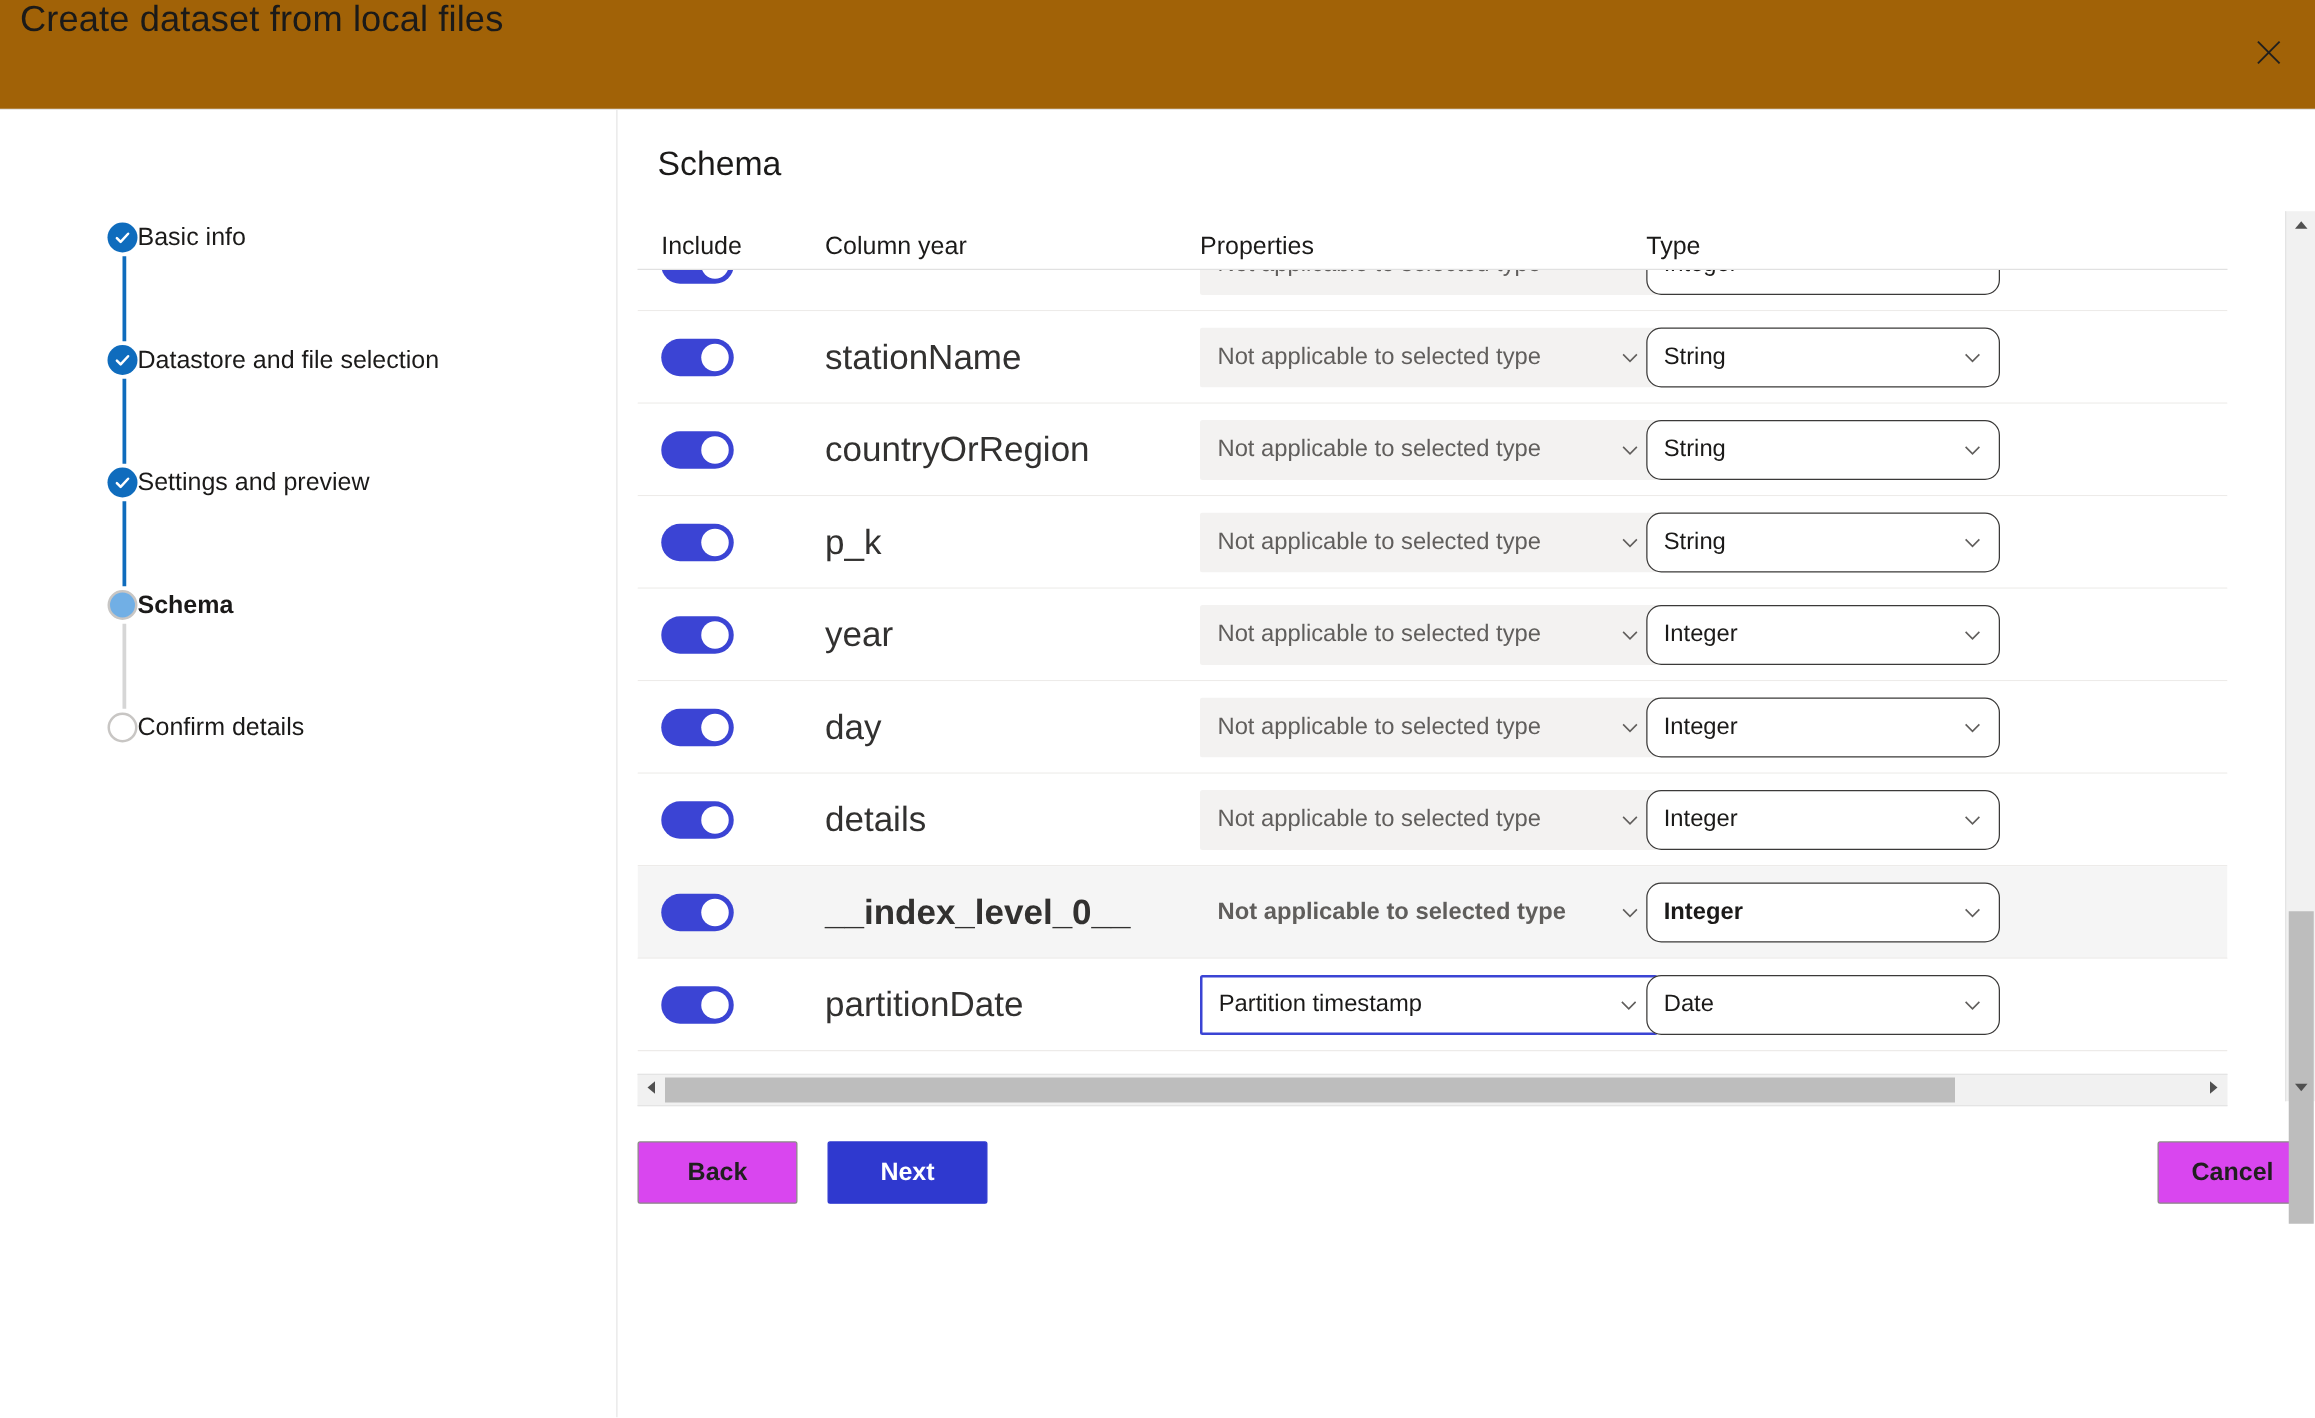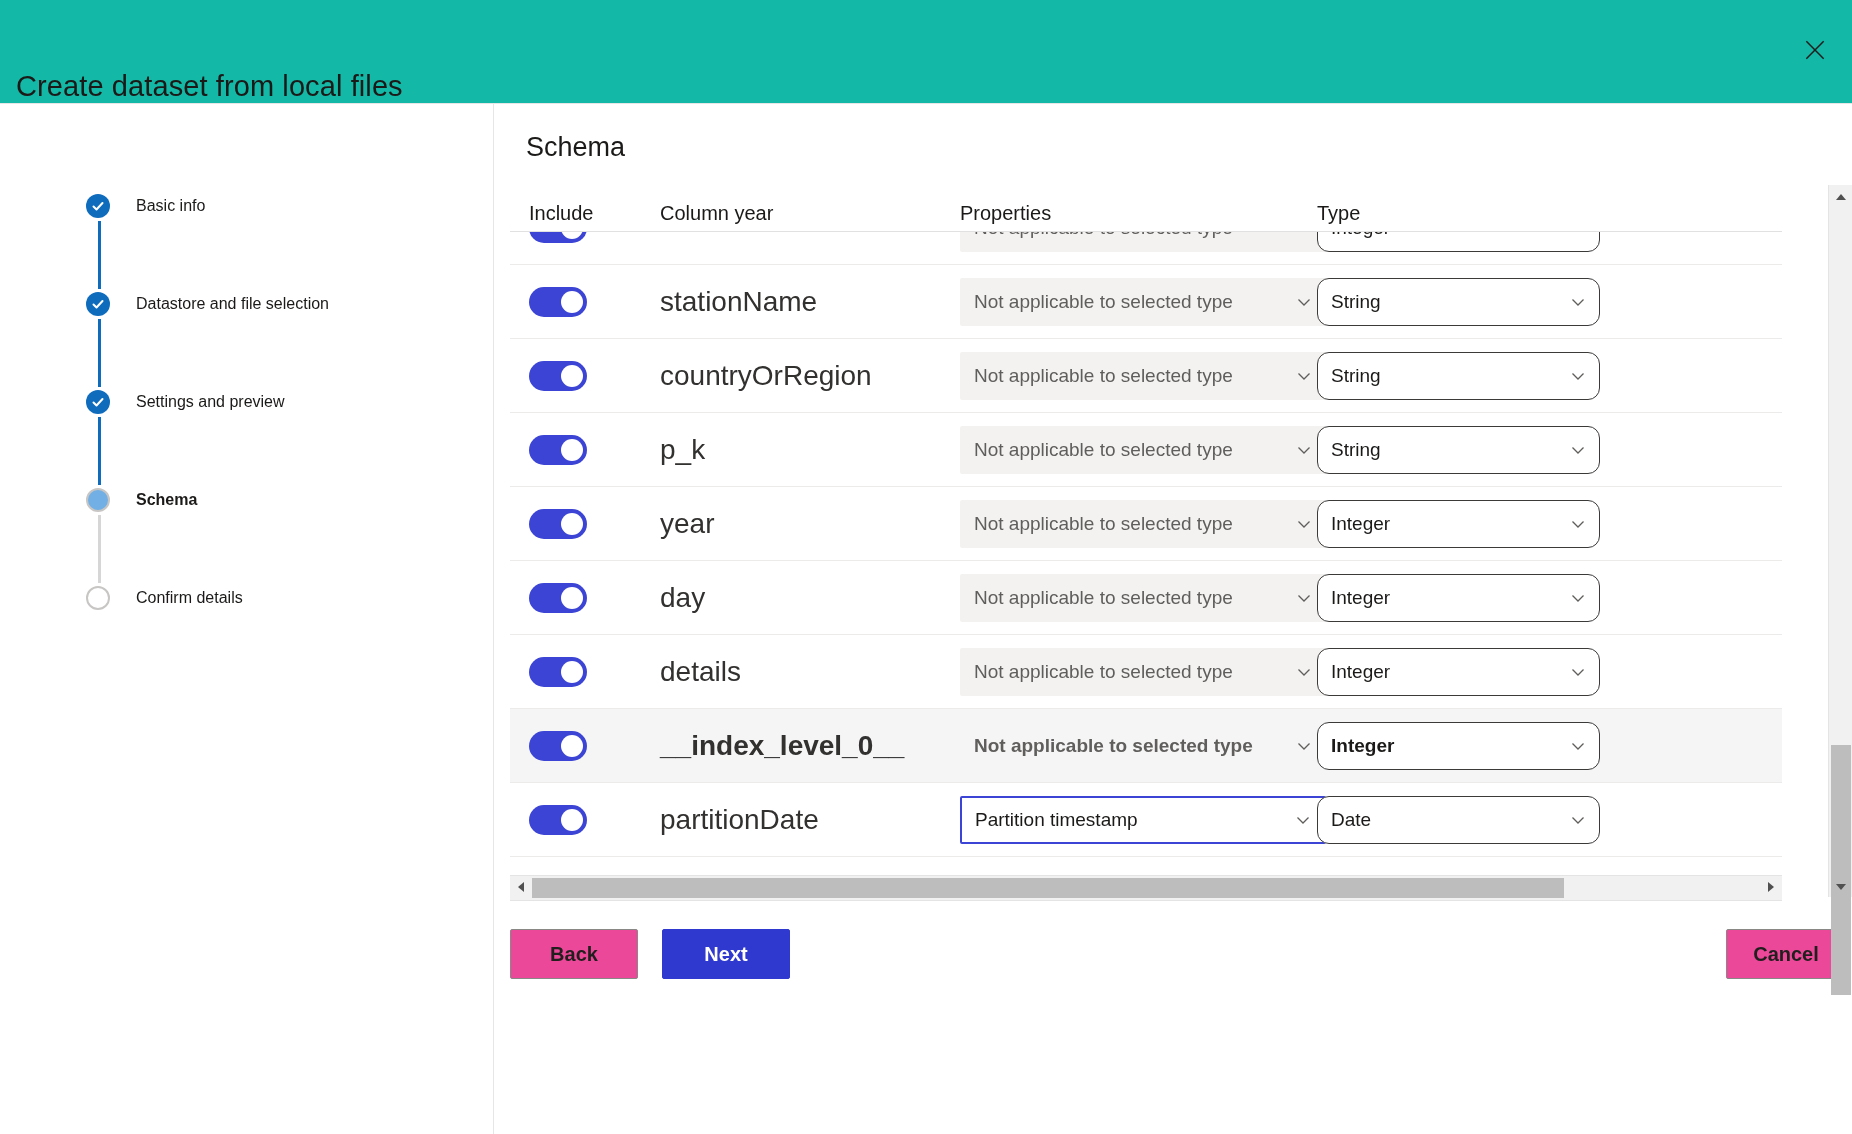--- a/index.html
+++ b/index.html
@@ -9,24 +9,24 @@
     height: 1134px;
     overflow: hidden;
     background: #ffffff;
     font-family: "Liberation Sans", sans-serif;
     color: #1b1a19;
   }
 
   
   .titlebar {
     position: relative;
-    height: 104px;
-    display: flex;
-    align-items: flex-end;
-    background: #14b8a6;
+    height: 88px;
+    display: flex;
+    align-items: flex-start;
+    background: #a16207;
     border-bottom: 1px solid #e6e6e6;
   }
   .dialog-title {
     font-size: 29px;
     font-weight: 400;
     color: #1b1a19;
     margin-left: 16px;
     letter-spacing: .1px;
   }
   .close-btn {
@@ -78,22 +78,21 @@
   .bullet.done svg { width: 16px; height: 16px; }
   .bullet.current {
     background: #71afe5;
     border: 2px solid #c8c6c4;
   }
   .bullet.pending {
     background: #ffffff;
     border: 2px solid #c8c6c4;
   }
   .step-label {
-    margin-left: 26px;
-    font-size: 16px;
+    font-size: 20px;
     color: #1b1a19;
     white-space: nowrap;
   }
   .step-label.bold { font-weight: 700; }
   .connector {
     width: 3px;
     height: 68px;
     margin-left: 10.5px;
   }
   .connector.blue { background: #0f6cbd; }
@@ -290,21 +289,21 @@
   }
   .btn {
     height: 50px;
     min-width: 128px;
     font-size: 20px;
     border-radius: 2px;
     cursor: pointer;
     font-family: "Liberation Sans", sans-serif;
   }
   .btn-secondary {
-    background: #ec4899;
+    background: #d946ef;
     border: 1px solid #8a8886;
     color: #1b1a109;
     color: #201f1e;
     font-weight: 600;
   }
   .btn-primary {
     background: #2f39cf;
     border: 1px solid #2f39cf;
     color: #ffffff;
     font-weight: 700;

